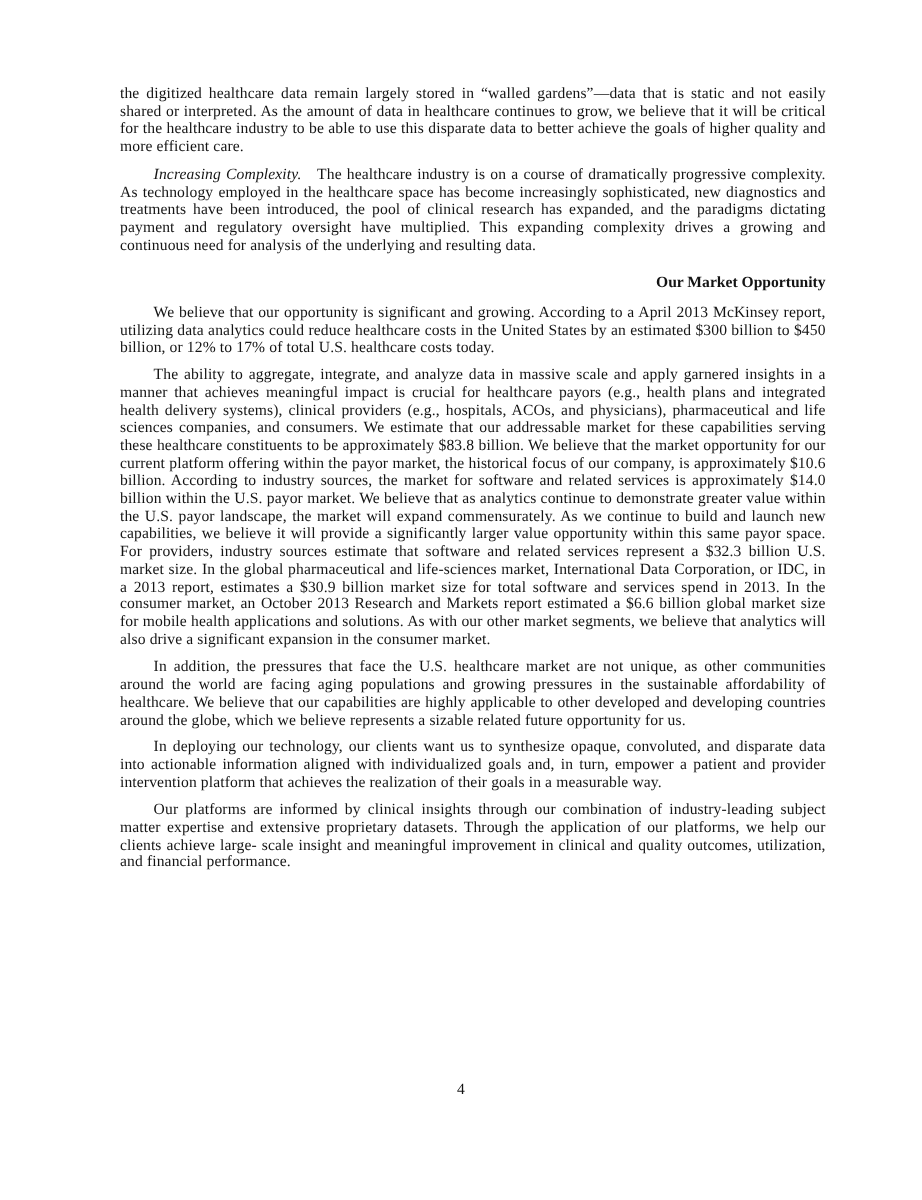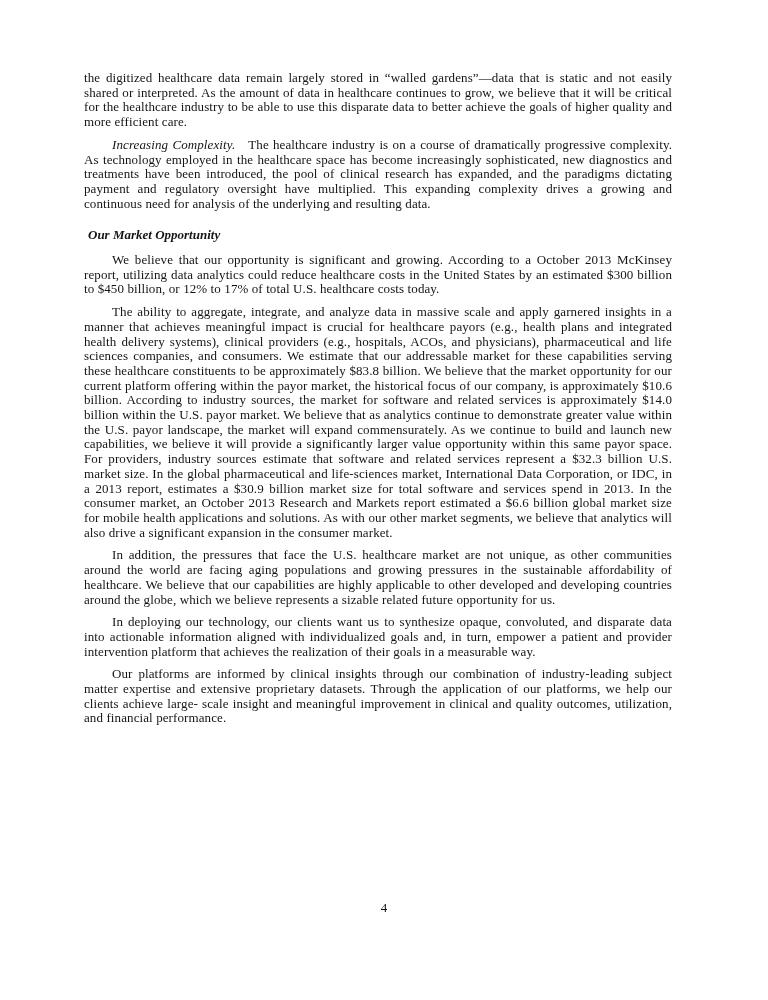--- a/index.html
+++ b/index.html
@@ -15,21 +15,21 @@
     position: relative;
     overflow: hidden;
   }
   .sheet {
     position: absolute;
     inset: 0;
     background: #ffffff;
   }
   .text-block {
     position: absolute;
-    left: 84px;
+    left: 100px;
     top: 71px;
     width: 588px;
   }
   .para {
     font-size: 13px;
     line-height: 14.7px;
     text-align: justify;
     margin: 0 0 8px 0;
     letter-spacing: 0.1px;
   }
@@ -40,23 +40,22 @@
     font-style: italic;
   }
   .lead-gap {
     display: inline-block;
     width: 13px;
   }
   .heading {
     font-size: 13px;
     line-height: 14.7px;
     font-weight: bold;
-    margin: 17px 0 10px 4px;
-    text-align: left;
-    font-style: italic;
+    margin: 17px 0 10px 18px;
+    text-align: right;
   }
   .page-number {
     position: absolute;
     top: 901px;
     left: 0;
     width: 768px;
     text-align: center;
     font-size: 13px;
     line-height: 14.7px;
   }
@@ -67,21 +66,21 @@
 <div class="sheet">
 
   <main class="text-block">
 
     <p class="para">the digitized healthcare data remain largely stored in “walled gardens”—data that is static and not easily shared or interpreted. As the amount of data in healthcare continues to grow, we believe that it will be critical for the healthcare industry to be able to use this disparate data to better achieve the goals of higher quality and more efficient care.</p>
 
     <p class="para indent"><span class="italic">Increasing Complexity.</span><span class="lead-gap"></span><span>The healthcare industry is on a course of dramatically progressive complexity. As technology employed in the healthcare space has become increasingly sophisticated, new diagnostics and treatments have been introduced, the pool of clinical research has expanded, and the paradigms dictating payment and regulatory oversight have multiplied. This expanding complexity drives a growing and continuous need for analysis of the underlying and resulting data.</span></p>
 
     <h2 class="heading">Our Market Opportunity</h2>
 
-    <p class="para indent">We believe that our opportunity is significant and growing. According to a October 2013 McKinsey report, utilizing data analytics could reduce healthcare costs in the United States by an estimated $300 billion to $450 billion, or 12% to 17% of total U.S. healthcare costs today.</p>
+    <p class="para indent">We believe that our opportunity is significant and growing. According to a April 2013 McKinsey report, utilizing data analytics could reduce healthcare costs in the United States by an estimated $300 billion to $450 billion, or 12% to 17% of total U.S. healthcare costs today.</p>
 
     <p class="para indent">The ability to aggregate, integrate, and analyze data in massive scale and apply garnered insights in a manner that achieves meaningful impact is crucial for healthcare payors (e.g., health plans and integrated health delivery systems), clinical providers (e.g., hospitals, ACOs, and physicians), pharmaceutical and life sciences companies, and consumers. We estimate that our addressable market for these capabilities serving these healthcare constituents to be approximately $83.8 billion. We believe that the market opportunity for our current platform offering within the payor market, the historical focus of our company, is approximately $10.6 billion. According to industry sources, the market for software and related services is approximately $14.0 billion within the U.S. payor market. We believe that as analytics continue to demonstrate greater value within the U.S. payor landscape, the market will expand commensurately. As we continue to build and launch new capabilities, we believe it will provide a significantly larger value opportunity within this same payor space. For providers, industry sources estimate that software and related services represent a $32.3 billion U.S. market size. In the global pharmaceutical and life-sciences market, International Data Corporation, or IDC, in a 2013 report, estimates a $30.9 billion market size for total software and services spend in 2013. In the consumer market, an October 2013 Research and Markets report estimated a $6.6 billion global market size for mobile health applications and solutions. As with our other market segments, we believe that analytics will also drive a significant expansion in the consumer market.</p>
 
     <p class="para indent">In addition, the pressures that face the U.S. healthcare market are not unique, as other communities around the world are facing aging populations and growing pressures in the sustainable affordability of healthcare. We believe that our capabilities are highly applicable to other developed and developing countries around the globe, which we believe represents a sizable related future opportunity for us.</p>
 
 
     <p class="para indent">In deploying our technology, our clients want us to synthesize opaque, convoluted, and disparate data into actionable information aligned with individualized goals and, in turn, empower a patient and provider intervention platform that achieves the realization of their goals in a measurable way.</p>
 
     <p class="para indent">Our platforms are informed by clinical insights through our combination of industry-leading subject matter expertise and extensive proprietary datasets. Through the application of our platforms, we help our clients achieve large- scale insight and meaningful improvement in clinical and quality outcomes, utilization, and financial performance.</p>
 

